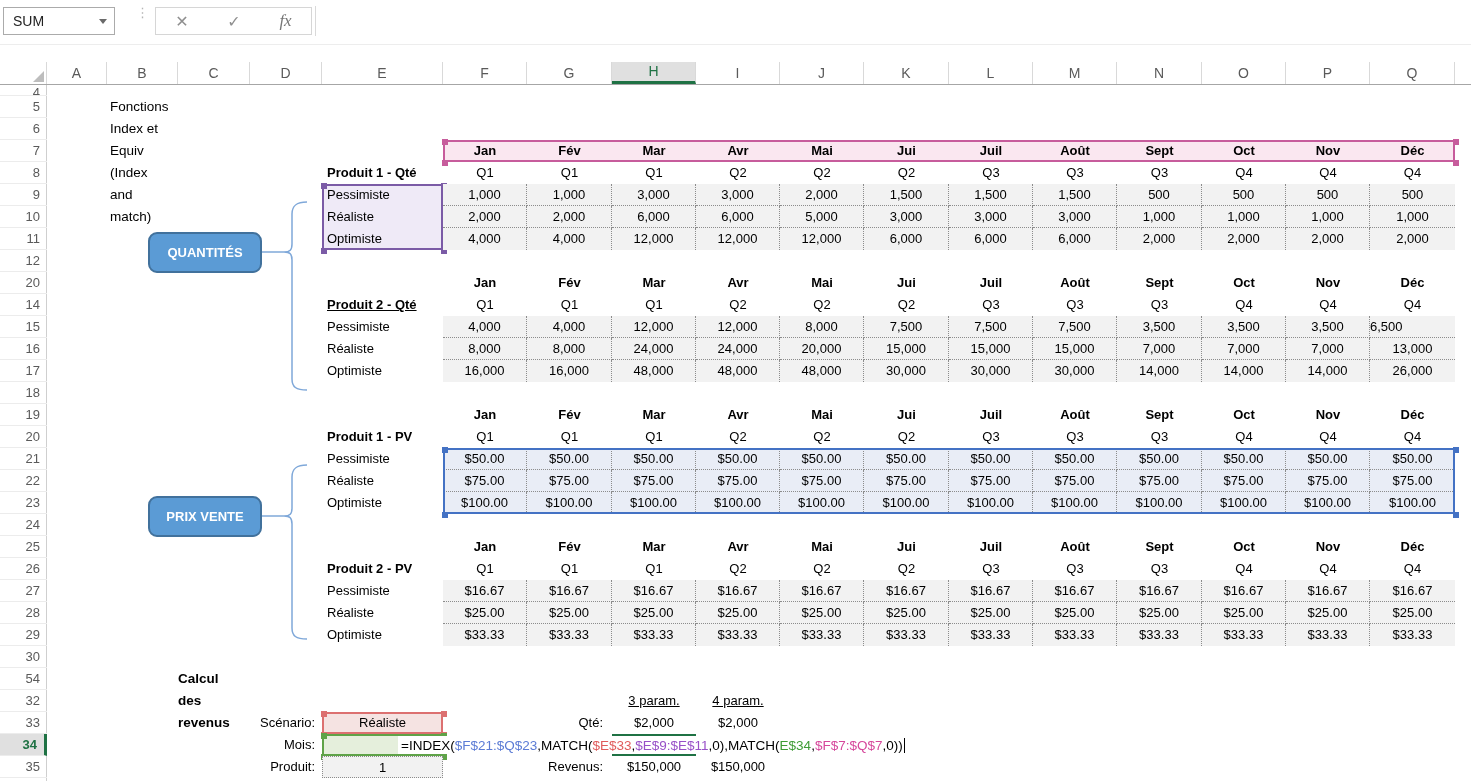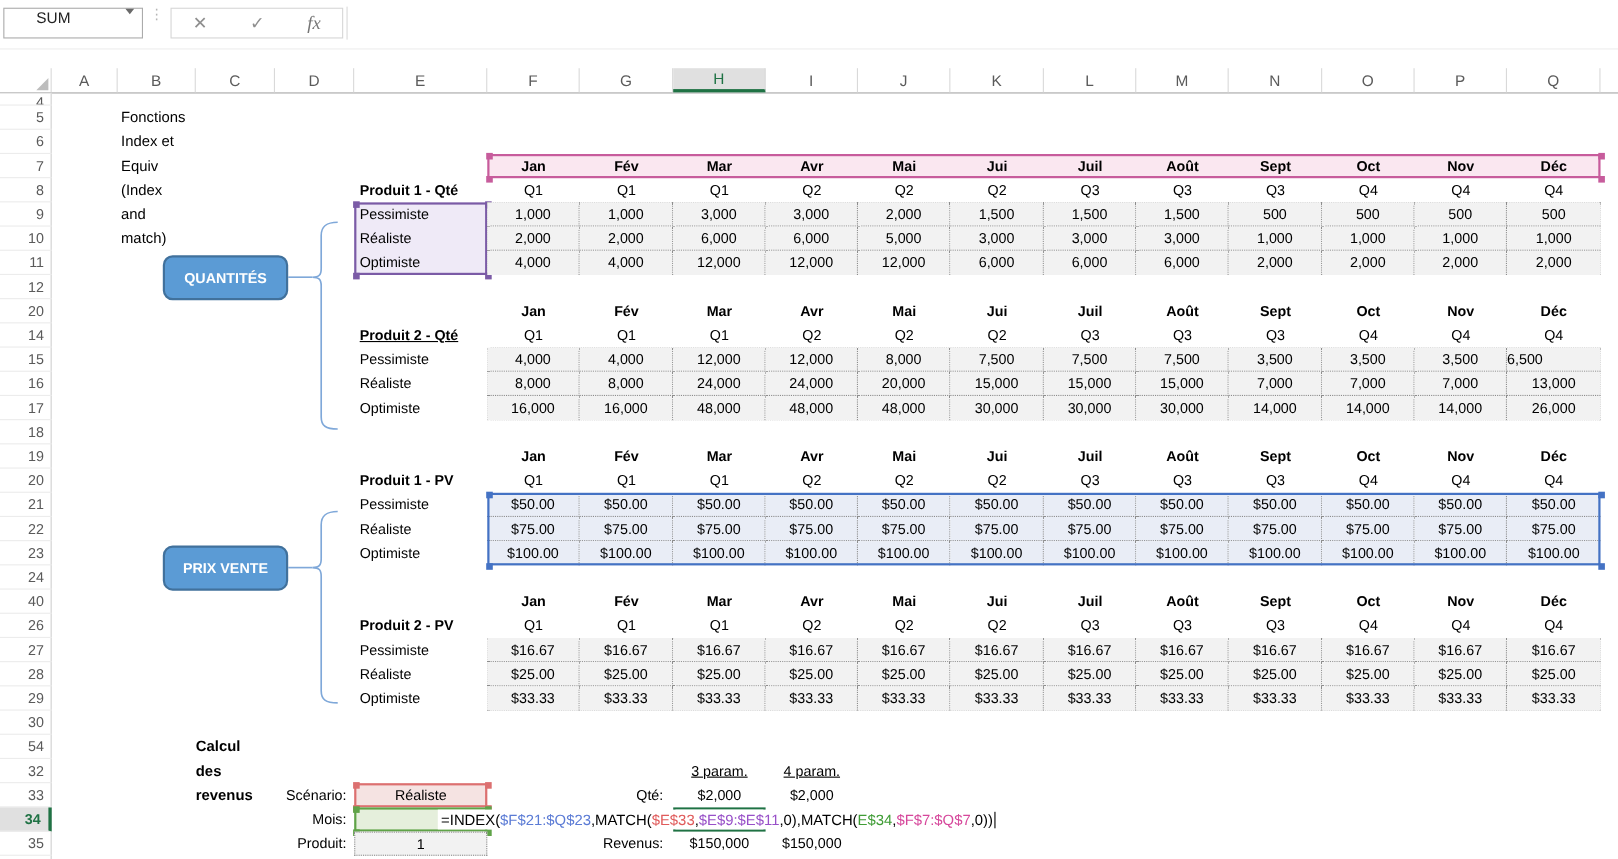--- a/index.html
+++ b/index.html
@@ -1,21 +1,21 @@
 <!DOCTYPE html>
 <html><head>
 <meta charset="utf-8">
 <style>
   html,body{margin:0;padding:0;}
   body{width:1471px;height:781px;position:relative;overflow:hidden;background:#fff;
        font-family:"Liberation Sans",sans-serif;-webkit-font-smoothing:antialiased;}
   
   #topbar{position:absolute;left:0;top:0;width:1471px;height:44px;background:#fff;border-bottom:1px solid #EDEDED;}
-  #namebox{position:absolute;left:3px;top:7px;width:127px;height:28px;border:1px solid #ABABAB;
-           display:flex;align-items:flex-start;box-sizing:border-box;background:#fff;padding-left:20px;}
+  #namebox{position:absolute;left:3px;top:7px;width:112px;height:28px;border:1px solid #ABABAB;
+           display:flex;align-items:center;box-sizing:border-box;background:#fff;}
   #namebox-text{flex:1;padding-left:9px;font-size:14px;color:#222;}
   #namebox-arrow{width:22px;display:flex;justify-content:center;align-items:center;}
   #namebox-arrow i{width:0;height:0;border-left:4px solid transparent;border-right:4px solid transparent;border-top:5px solid #6A6A6A;}
   #sep-dots{position:absolute;left:136px;top:8px;color:#B5B5B5;font-size:13px;letter-spacing:0;line-height:9px;}
   #fbtns{position:absolute;left:155px;top:7px;width:157px;height:28px;border:1px solid #D6D6D6;box-sizing:border-box;
          display:flex;align-items:center;justify-content:space-around;background:#fff;}
   .fbtn{font-size:16px;color:#8F8F8F;cursor:default;}
   #fx-btn{font-family:"Liberation Serif",serif;font-style:italic;font-size:17px;color:#767676;}
   #formula-sep{position:absolute;left:315px;top:6px;width:1px;height:30px;background:#D9D9D9;}
   #formula-text{position:absolute;left:322px;top:11px;font-size:15px;color:#000;white-space:pre;}
@@ -126,21 +126,21 @@
     <div class="rowhead" style="top: 231px; height: 22px; line-height: 22px;">15</div>
     <div class="rowhead" style="top: 253px; height: 22px; line-height: 22px;">16</div>
     <div class="rowhead" style="top: 275px; height: 22px; line-height: 22px;">17</div>
     <div class="rowhead" style="top: 297px; height: 22px; line-height: 22px;">18</div>
     <div class="rowhead" style="top: 319px; height: 22px; line-height: 22px;">19</div>
     <div class="rowhead" style="top: 341px; height: 22px; line-height: 22px;">20</div>
     <div class="rowhead" style="top: 363px; height: 22px; line-height: 22px;">21</div>
     <div class="rowhead" style="top: 385px; height: 22px; line-height: 22px;">22</div>
     <div class="rowhead" style="top: 407px; height: 22px; line-height: 22px;">23</div>
     <div class="rowhead" style="top: 429px; height: 22px; line-height: 22px;">24</div>
-    <div class="rowhead" style="top: 451px; height: 22px; line-height: 22px;">40</div>
+    <div class="rowhead" style="top: 451px; height: 22px; line-height: 22px;">25</div>
     <div class="rowhead" style="top: 473px; height: 22px; line-height: 22px;">26</div>
     <div class="rowhead" style="top: 495px; height: 22px; line-height: 22px;">27</div>
     <div class="rowhead" style="top: 517px; height: 22px; line-height: 22px;">28</div>
     <div class="rowhead" style="top: 539px; height: 22px; line-height: 22px;">29</div>
     <div class="rowhead" style="top: 561px; height: 22px; line-height: 22px;">30</div>
     <div class="rowhead" style="top: 583px; height: 22px; line-height: 22px;">54</div>
     <div class="rowhead" style="top: 605px; height: 22px; line-height: 22px;">32</div>
     <div class="rowhead" style="top: 627px; height: 22px; line-height: 22px;">33</div>
     <div class="rowhead active" style="top: 649px; height: 22px; line-height: 22px;">34</div>
     <div class="rowhead" style="top: 671px; height: 22px; line-height: 22px;">35</div>

